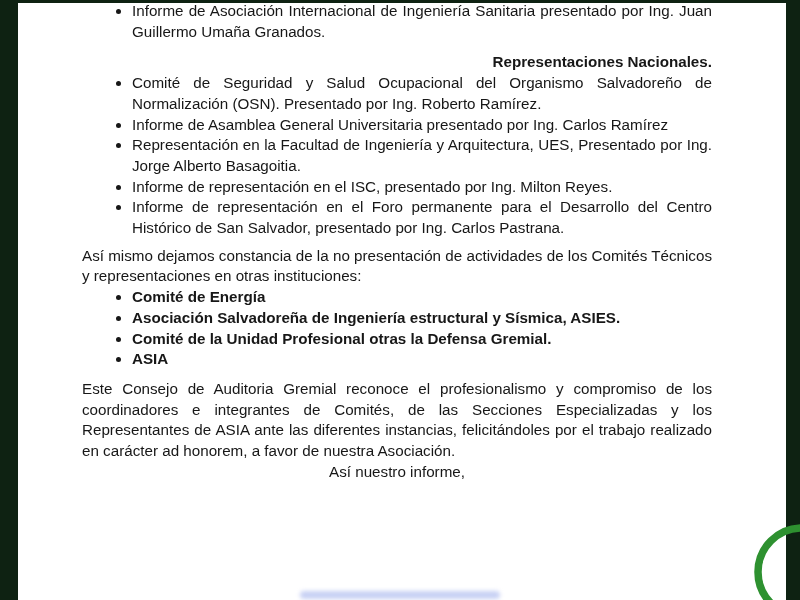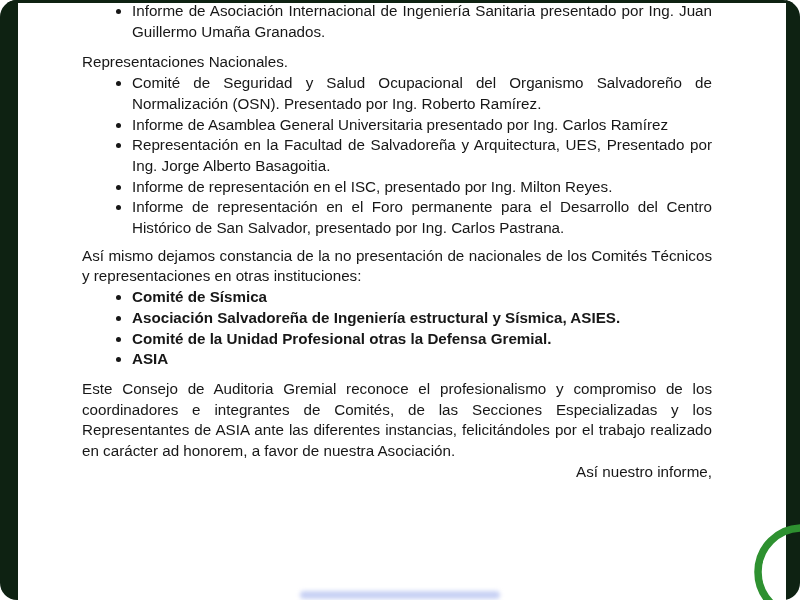--- a/index.html
+++ b/index.html
@@ -4,21 +4,20 @@
 <style>
   html, body { margin: 0; padding: 0; }
   .page {
     position: relative;
     width: 800px;
     height: 600px;
     background: #ffffff;
     overflow: hidden;
     font-family: "Liberation Sans", sans-serif;
     color: #171717;
-    border-radius: 17px;
   }
   .border-top {
     position: absolute; top: 0; left: 0;
     width: 100%; height: 3px;
     background: #0e2212;
     z-index: 2;
   }
   .border-left {
     position: absolute; top: 0; left: 0;
     width: 18px; height: 100%;
@@ -47,22 +46,22 @@
     z-index: 1;
   }
   .content p { margin: 0; }
   .content ul {
     margin: 0;
     padding-left: 50px;
     list-style: disc outside;
   }
   .content li { text-align: justify; }
   .bold { font-weight: bold; }
-  .heading { font-weight: normal; text-align: left; }
-  .closing-line { text-align: right; }
+  .heading { font-weight: bold; text-align: right; }
+  .closing-line { text-align: center; }
   .gap-a { height: 10px; }
   .gap-b { height: 7px; }
   .gap-c { height: 9px; }
   .signature-smudge {
     position: absolute;
     left: 300px; top: 591px;
     width: 200px; height: 8px;
     background: rgba(110, 135, 225, 0.38);
     border-radius: 4px;
     filter: blur(2px);
@@ -89,32 +88,32 @@
     </ul>
 
     <div class="gap-a"></div>
 
     <p class="heading">Representaciones Nacionales.</p>
 
 
     <ul>
       <li>Comité de Seguridad y Salud Ocupacional del Organismo Salvadoreño de Normalización (OSN). Presentado por Ing. Roberto Ramírez.</li>
       <li>Informe de Asamblea General Universitaria presentado por Ing. Carlos Ramírez</li>
-      <li>Representación en la Facultad de Salvadoreña y Arquitectura, UES, Presentado por Ing. Jorge Alberto Basagoitia.</li>
+      <li>Representación en la Facultad de Ingeniería y Arquitectura, UES, Presentado por Ing. Jorge Alberto Basagoitia.</li>
       <li>Informe de representación en el ISC, presentado por Ing. Milton Reyes.</li>
       <li>Informe de representación en el Foro permanente para el Desarrollo del Centro Histórico de San Salvador, presentado por Ing. Carlos Pastrana.</li>
     </ul>
 
     <div class="gap-b"></div>
 
 
-    <p>Así mismo dejamos constancia de la no presentación de nacionales de los Comités Técnicos y representaciones en otras instituciones:</p>
+    <p>Así mismo dejamos constancia de la no presentación de actividades de los Comités Técnicos y representaciones en otras instituciones:</p>
 
     <ul>
-      <li class="bold">Comité de Sísmica</li>
+      <li class="bold">Comité de Energía</li>
       <li class="bold">Asociación Salvadoreña de Ingeniería estructural y Sísmica, ASIES.</li>
       <li class="bold">Comité de la Unidad Profesional otras la Defensa Gremial.</li>
       <li class="bold">ASIA</li>
     </ul>
 
     <div class="gap-c"></div>
 
     <p>Este Consejo de Auditoria Gremial reconoce el profesionalismo y compromiso de los coordinadores e integrantes de Comités, de las Secciones Especializadas y los Representantes de ASIA ante las diferentes instancias, felicitándoles por el trabajo realizado en carácter ad honorem, a favor de nuestra Asociación.</p>
 
     <p class="closing-line">Así nuestro informe,</p>

